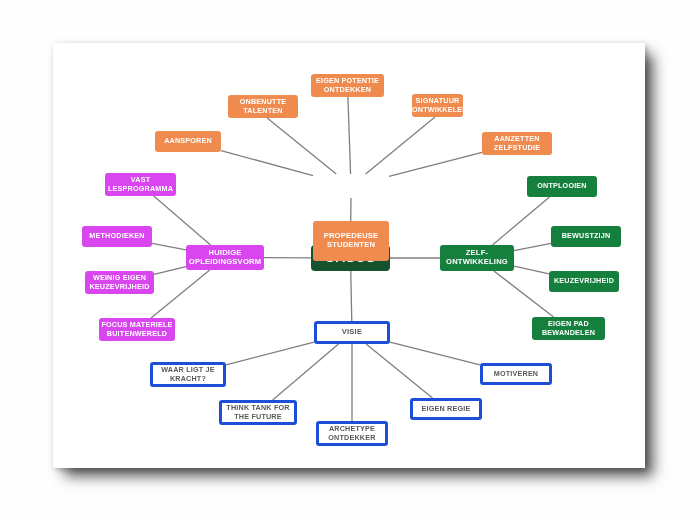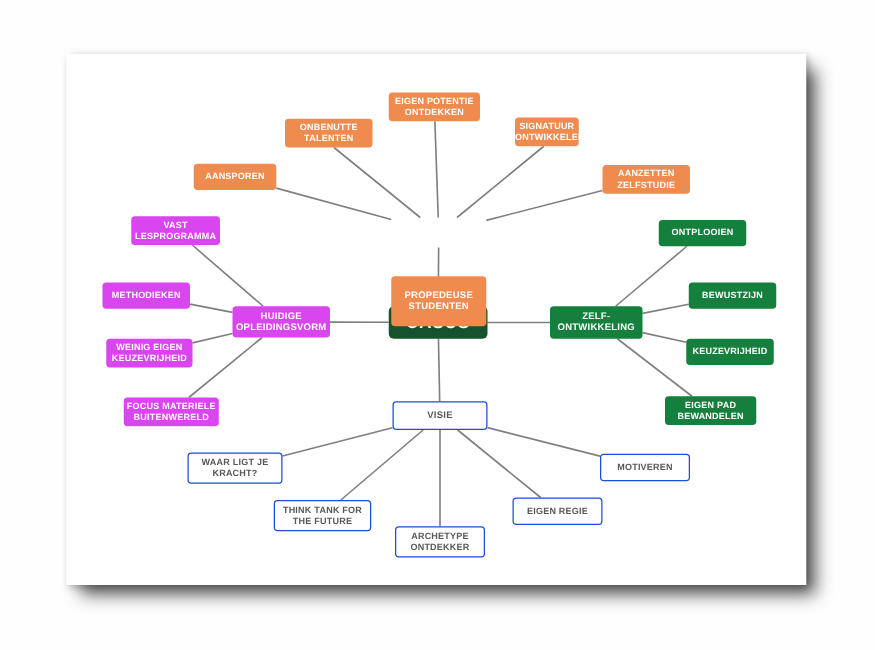--- a/index.html
+++ b/index.html
@@ -80,21 +80,21 @@
     background: #15803d;
     color: #ffffff;
     font-size: 7.2px;
     font-weight: bold;
   }
   .n-white {
     background: #ffffff;
     color: #58585a;
     font-size: 7.2px;
     font-weight: bold;
-    border: 1px solid #1d4ed8;
+    border: 3px solid #1d4ed8;
   }
   .n-hub {
     font-size: 7.6px;
   }
 </style>
 </head>
 <body>
 
 <div id="stage">
   <div id="paper"></div>

